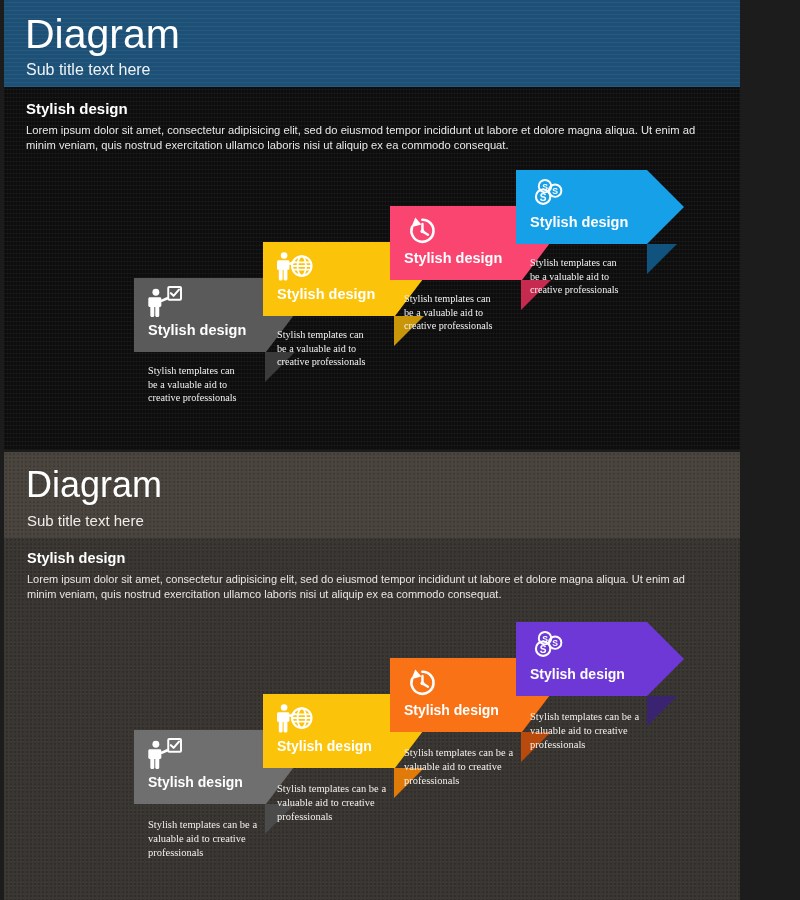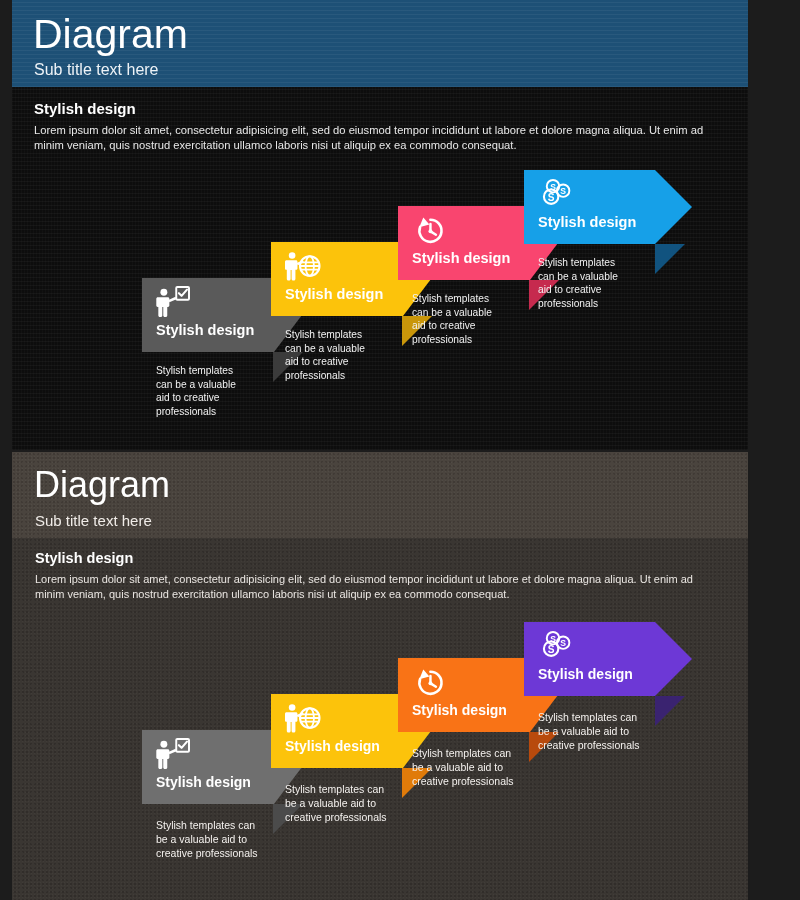--- a/index.html
+++ b/index.html
@@ -3,21 +3,21 @@
 <meta charset="utf-8">
 <style>
   * { box-sizing: border-box; margin: 0; padding: 0; }
   html, body {
     width: 800px; height: 900px;
     background: #1c1c1c;
     font-family: "Liberation Sans", sans-serif;
     overflow: hidden;
   }
 
-  .slide { position: absolute; left: 12px; width: 736px; overflow: hidden; }
+  .slide { position: absolute; left: 4px; width: 736px; overflow: hidden; }
 
   
   #slide-dark {
     top: 0; height: 450px;
     background-color: #0d0d0d;
     background-image:
       repeating-linear-gradient(0deg, rgba(255,255,255,0.035) 0px, rgba(255,255,255,0.035) 1px, rgba(0,0,0,0) 1px, rgba(0,0,0,0) 4px),
       repeating-linear-gradient(90deg, rgba(255,255,255,0.018) 0px, rgba(255,255,255,0.018) 1px, rgba(0,0,0,0) 1px, rgba(0,0,0,0) 3px);
   }
   #slide-dark .hdr {
@@ -115,21 +115,21 @@
   }
   #slide-brown .step-title { font-size: 14px; }
 
   .step-desc {
     position: absolute; width: 96px;
     font-size: 10.2px; line-height: 13.5px; color: #f2f2f2;
   }
   #slide-brown .step-desc { width: 112px; font-size: 10.5px; line-height: 14px; color: #f4f1ee; }
 
   
-  .step .step-desc { left: 14px; top: 86px; }
+  .step .step-desc { left: 14px; top: 86px; font-family: Liberation Serif, serif; }
   #slide-brown .step .step-desc { left: 14px; top: 88px; }
 </style>
 </head>
 <body>
 
 <div class="slide" id="slide-dark">
   <div class="hdr"></div>
   <div class="hdr-title">Diagram</div>
   <div class="hdr-sub">Sub title text here</div>
   <div class="sec-title">Stylish design</div>

